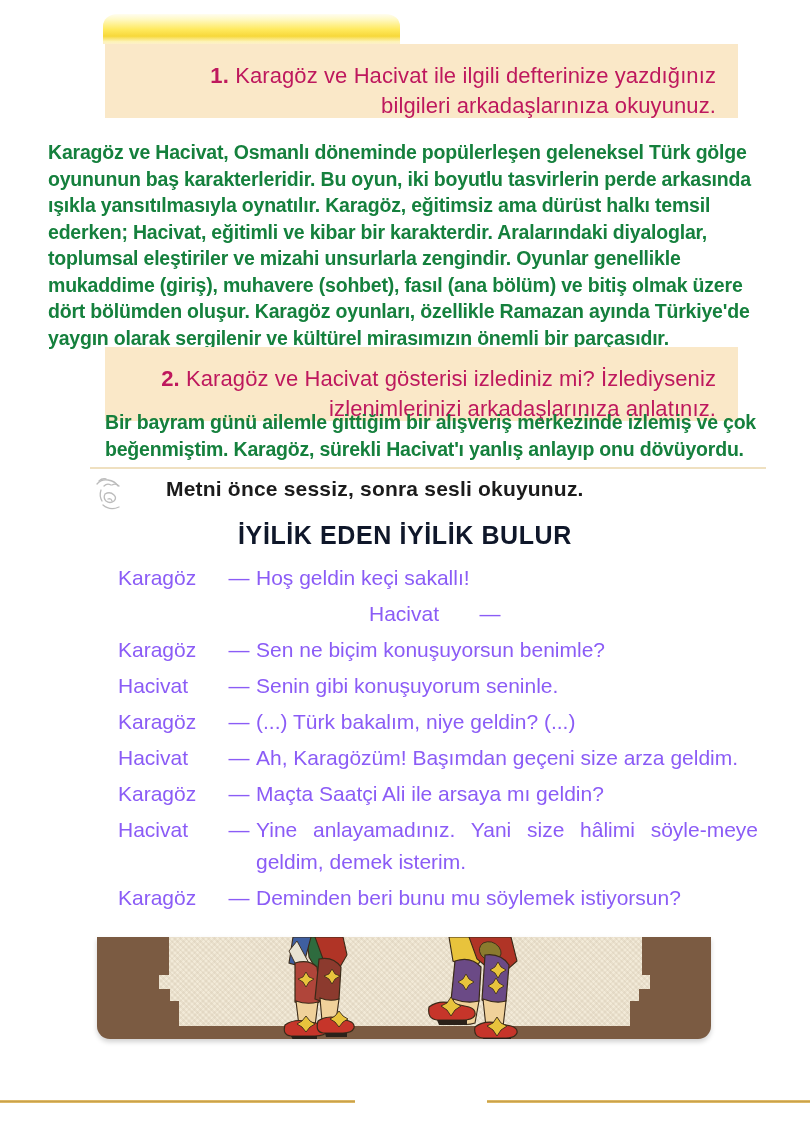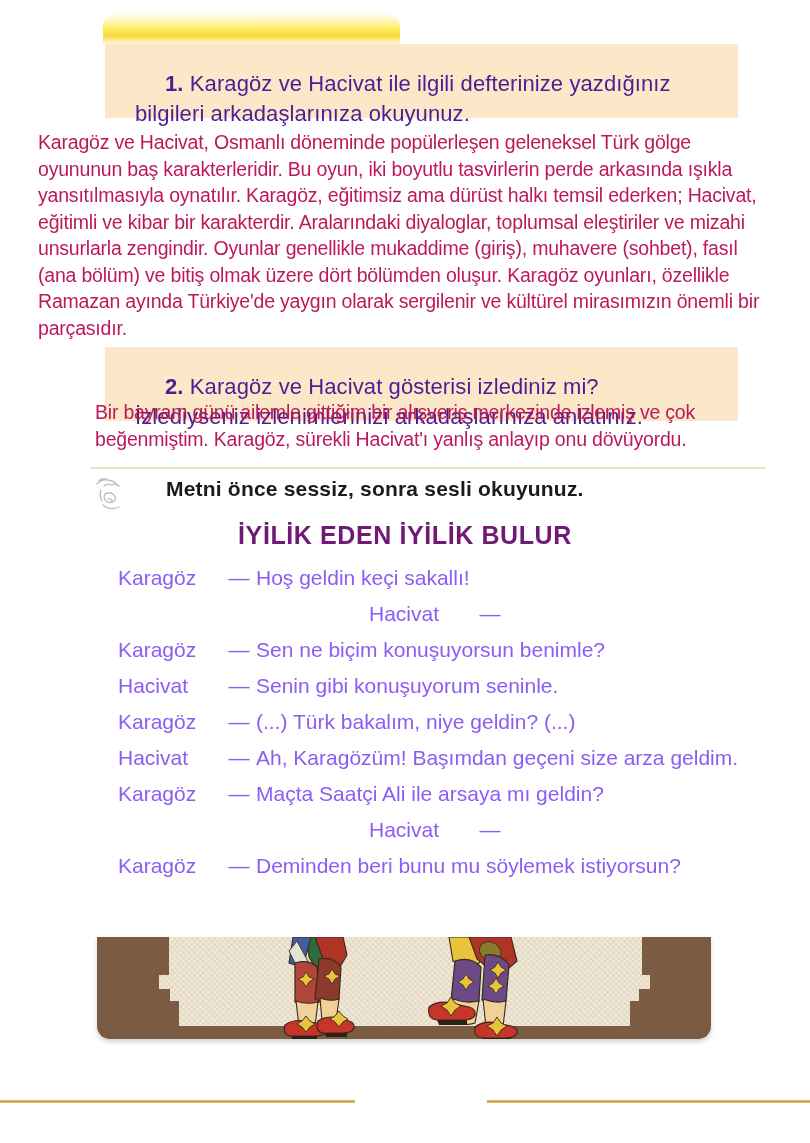--- a/index.html
+++ b/index.html
@@ -37,43 +37,44 @@
   
   .qbox {
     position: absolute;
     left: 105px;
     width: 633px;
     background: #fae8c8;
     box-sizing: border-box;
     padding: 9px 14px 10px 14px;
   }
   .qbox p {
-    margin: 16px;
+    margin: 8px;
     font-size: 22px;
     line-height: 30px;
     letter-spacing: 0.1px;
-    color: #4c1d95;
+    color: #be185d;
     font-weight: 300;
+    text-align: right;
   }
   .qnum {
     font-weight: bold;
     padding-left: 30px;
   }
   #qbox-1 { top: 44px; height: 74px; }
   #qbox-2 { top: 347px; height: 74px; }
 
   
   .answer {
     position: absolute;
-    color: #be185d;
+    color: #15803d;
     font-size: 19.5px;
     line-height: 26.5px;
-    font-weight: 400;
+    font-weight: 700;
     letter-spacing: -0.2px;
-    margin: 2px;
+    margin: 12px;
   }
   #answer-1 {
     left: 36px;
     top: 127px;
     width: 722px;
   }
   #answer-2 {
     left: 93px;
     top: 397px;
     width: 652px;
@@ -111,21 +112,21 @@
   
   #story-title {
     position: absolute;
     left: 0;
     top: 521px;
     width: 810px;
     text-align: center;
     font-size: 25px;
     font-weight: bold;
     letter-spacing: 0.6px;
-    color: #701a75;
+    color: #0f172a;
   }
 
   
   #dialogue {
     position: absolute;
     left: 118px;
     top: 562px;
     width: 640px;
   }
   .dline {
@@ -274,20 +275,21 @@
 
   <div class="dline">
     <span class="speaker">Karagöz</span>
     <span class="dash">—</span>
     <span class="speech nojustify">Maçta Saatçi Ali ile arsaya mı geldin?</span>
   </div>
 
   <div class="dline">
     <span class="speaker">Hacivat</span>
     <span class="dash">—</span>
+    <span class="speech">Yine anlayamadınız. Yani size hâlimi söyle-meye geldim, demek isterim.</span>
   </div>
 
   <div class="dline">
     <span class="speaker">Karagöz</span>
     <span class="dash">—</span>
     <span class="speech nojustify">Deminden beri bunu mu söylemek istiyorsun?</span>
   </div>
 
 </div>
 

